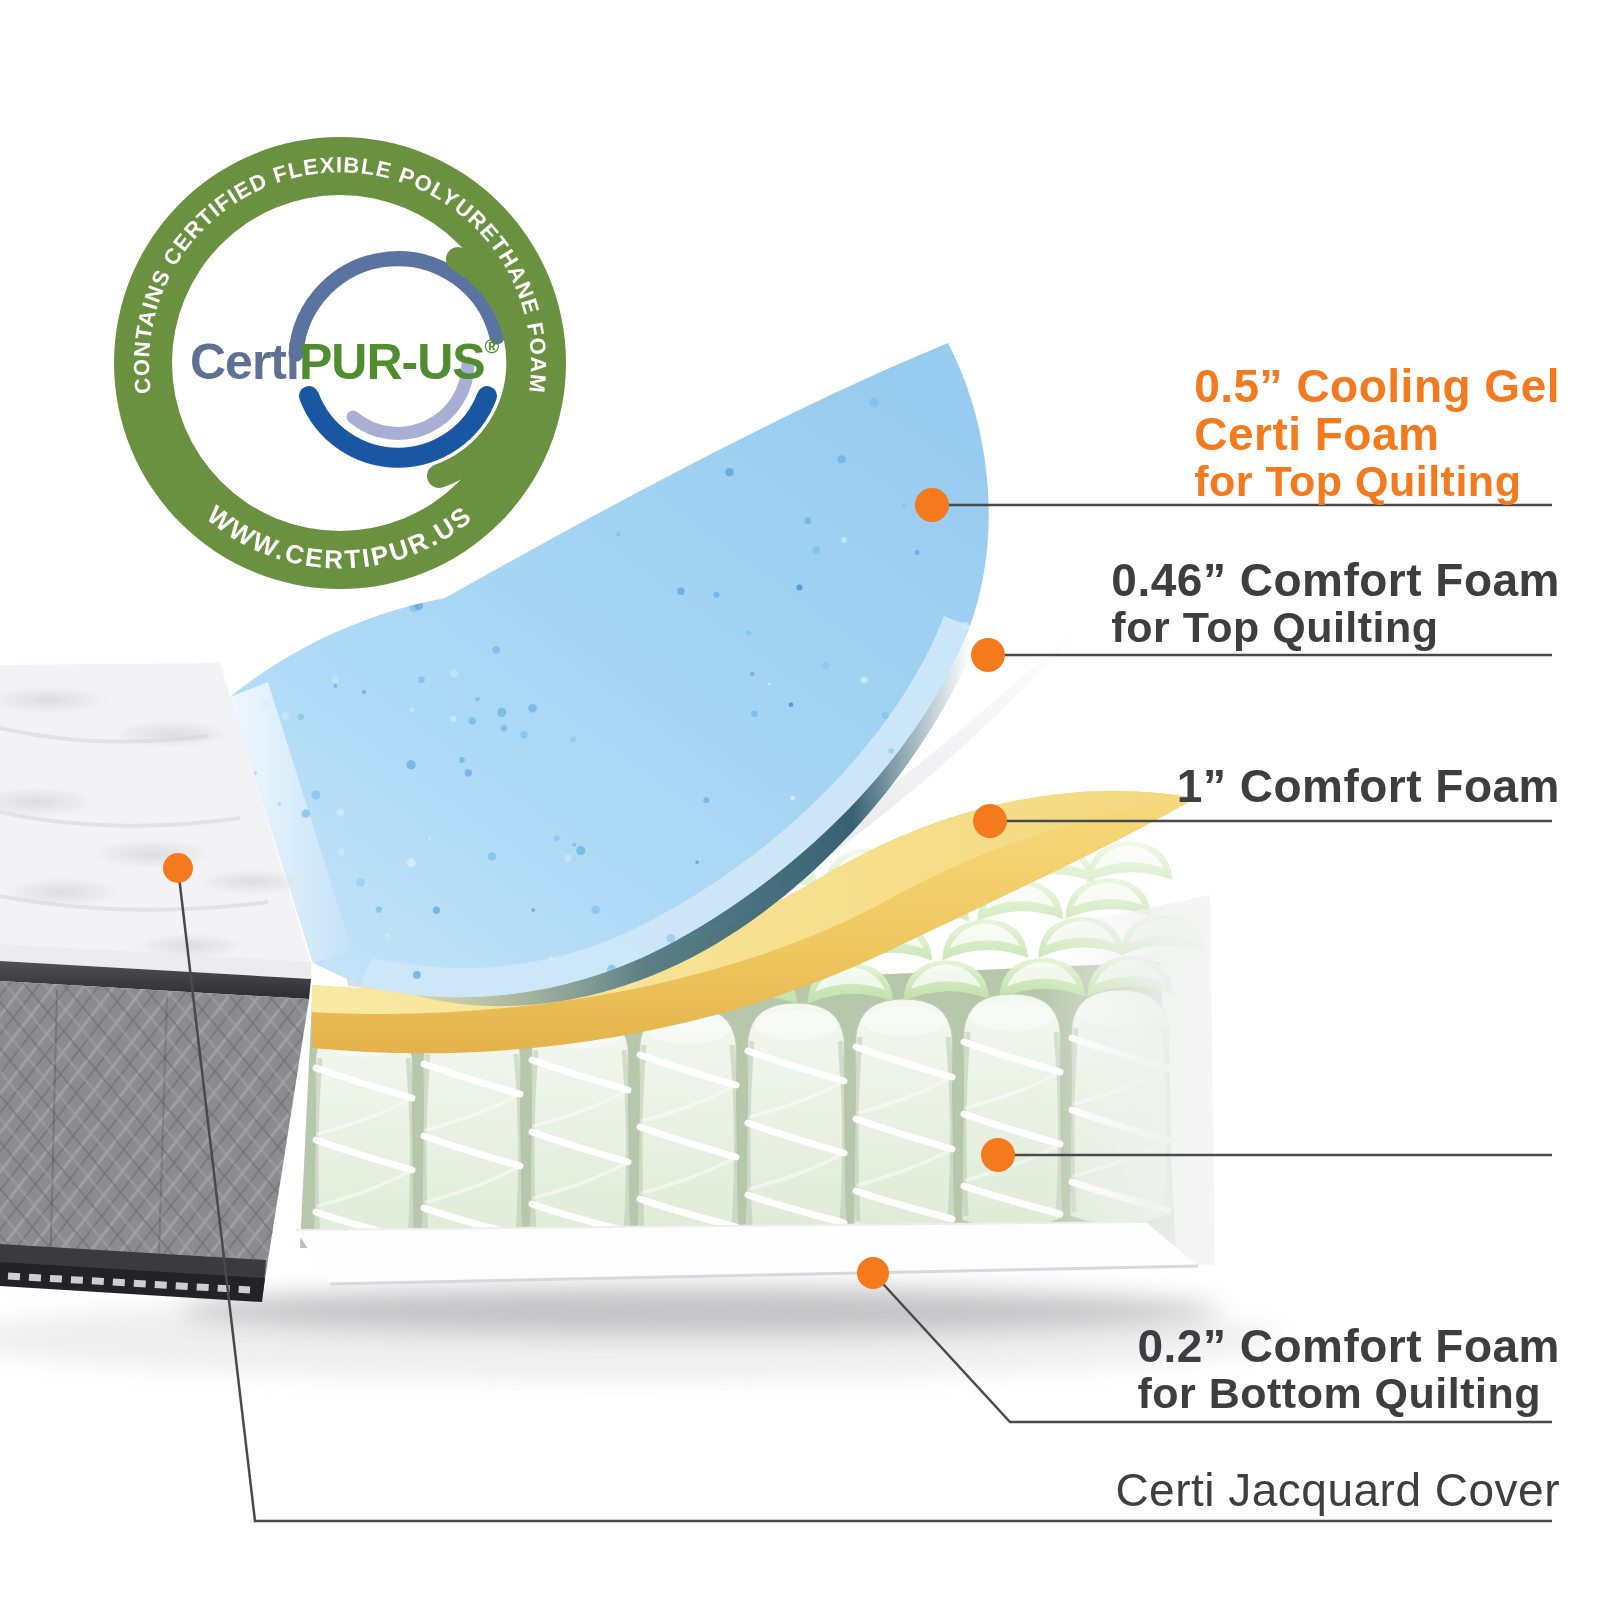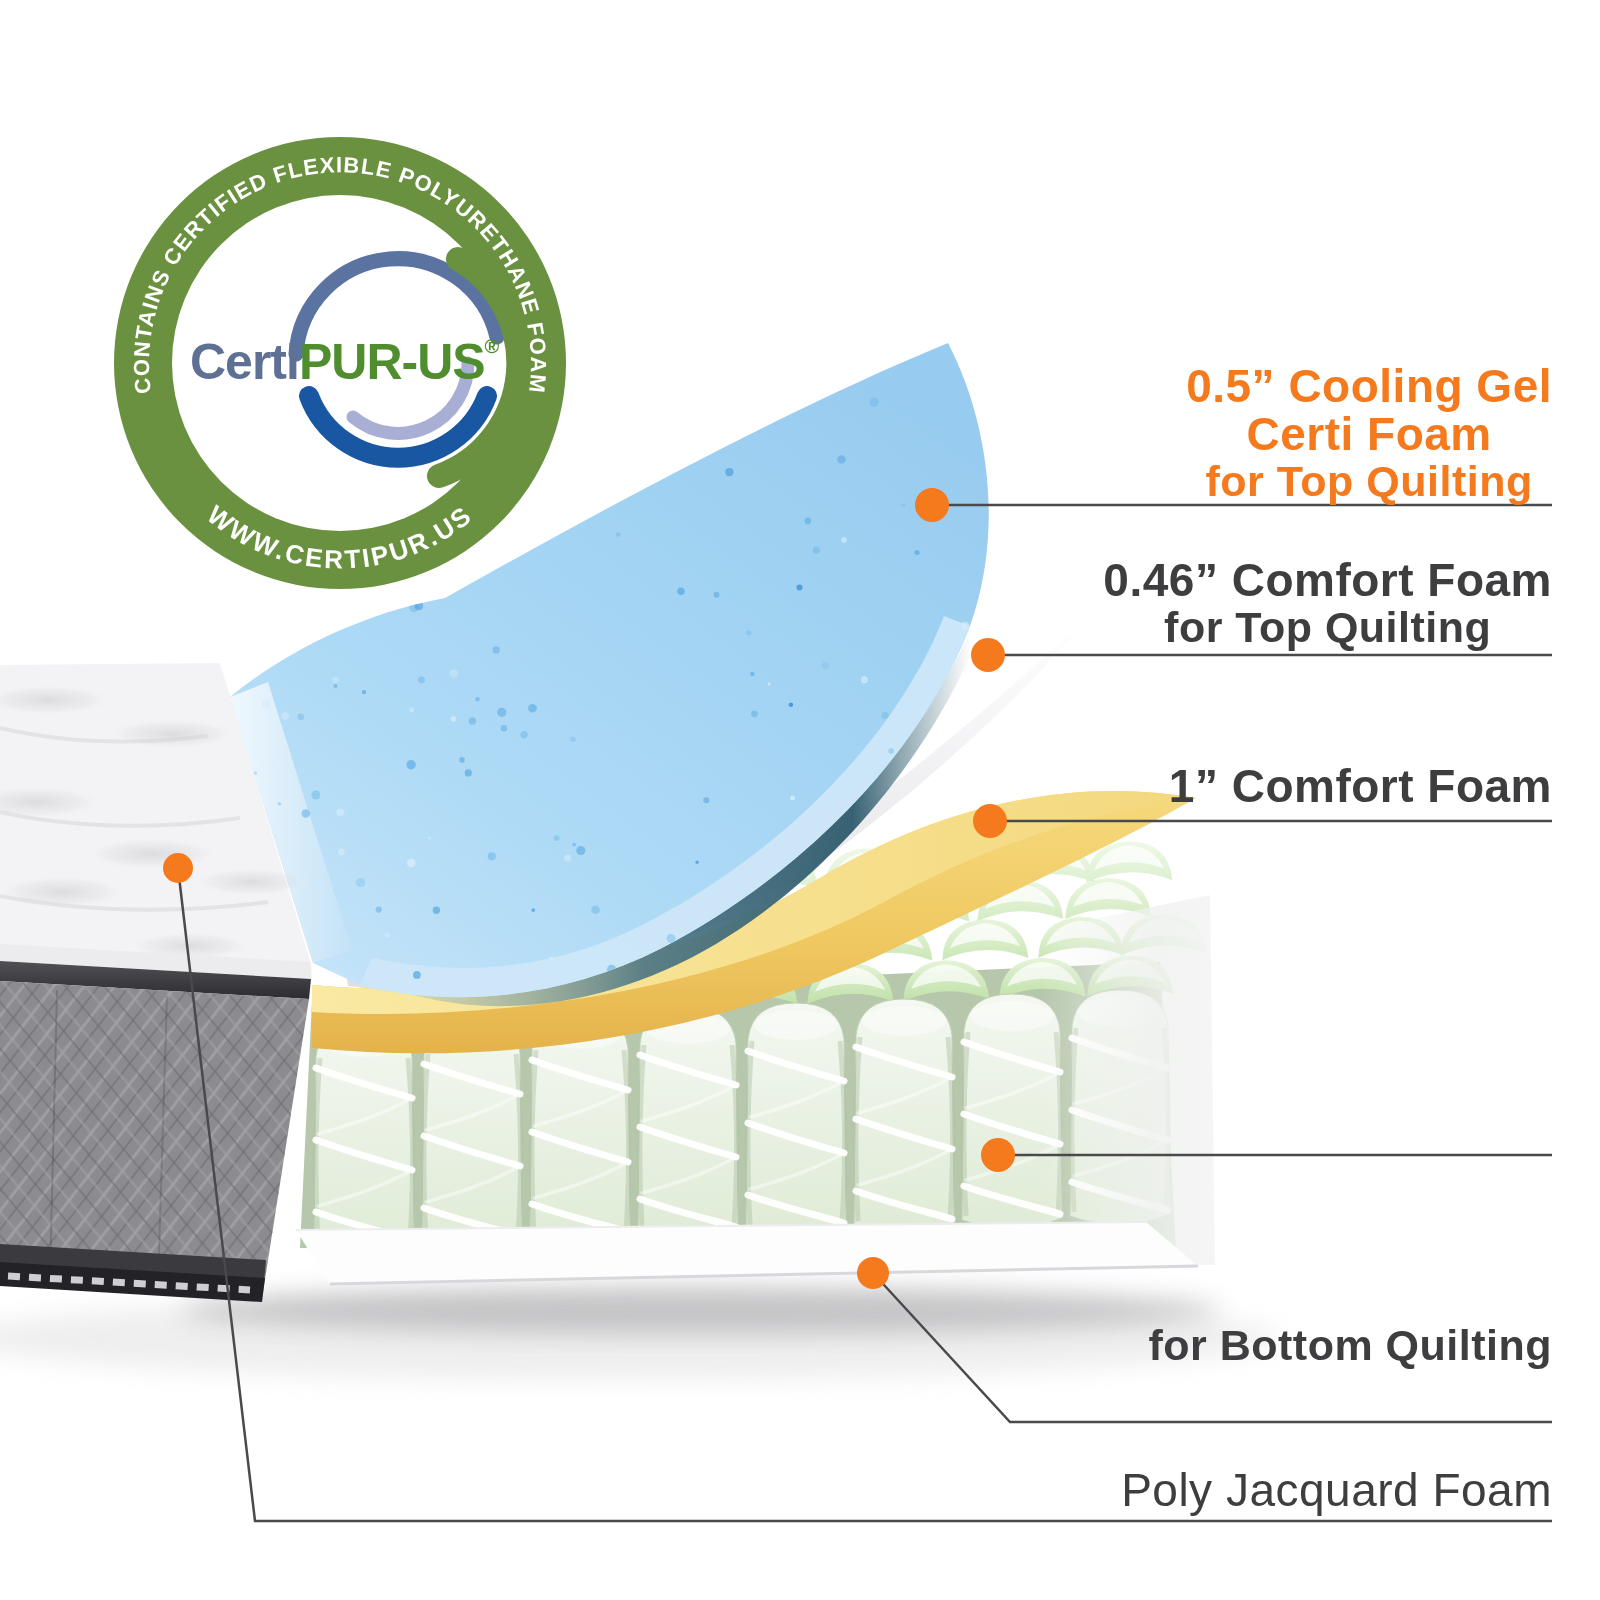--- a/index.html
+++ b/index.html
@@ -1,19 +1,19 @@
 <!DOCTYPE html>
 <html><head>
 <meta charset="utf-8">
 <style>
   html,body{margin:0;padding:0;background:#fff;}
   body{width:1600px;height:1600px;position:relative;overflow:hidden;
        font-family:"Liberation Sans",sans-serif;}
   #art{position:absolute;left:0;top:0;}
-  .callout{position:absolute;right:48px;text-align:center;white-space:nowrap;}
+  .callout{position:absolute;right:40px;text-align:left;white-space:nowrap;}
   .b46{font-size:46px;font-weight:700;line-height:48px;letter-spacing:.5px;}
   .r43{font-size:43px;font-weight:700;line-height:46px;letter-spacing:.5px;}
   .r46{font-size:46px;font-weight:400;line-height:48px;letter-spacing:.5px;}
   .orange{color:#F5791D;}
   .dark{color:#3E3E40;}
 </style>
 </head>
 <body>
 
 <svg id="art" width="1600" height="1600" viewBox="0 0 1600 1600">
@@ -367,18 +367,19 @@
 </div>
 
 <div class="callout" style="top:762px">
   <div class="b46 dark">1” Comfort Foam</div>
 </div>
 
 <div class="callout" style="top:1050px">
 </div>
 
 <div class="callout" style="top:1322px">
+  <div class="b46 dark">0.2” Comfort Foam</div>
   <div class="r43 dark">for Bottom Quilting</div>
 </div>
 
 <div class="callout" style="top:1466px">
-  <div class="r46 dark">Poly Jacquard Foam</div>
+  <div class="r46 dark">Certi Jacquard Cover</div>
 </div>
 
 </body></html>

